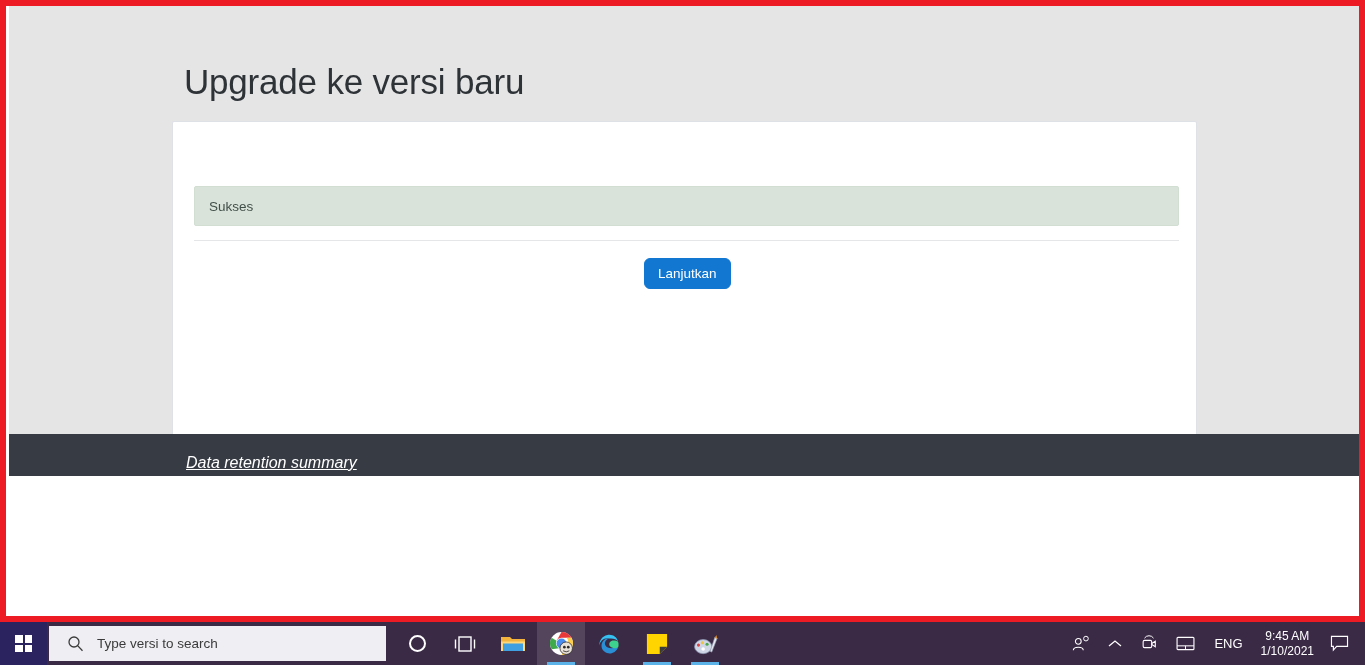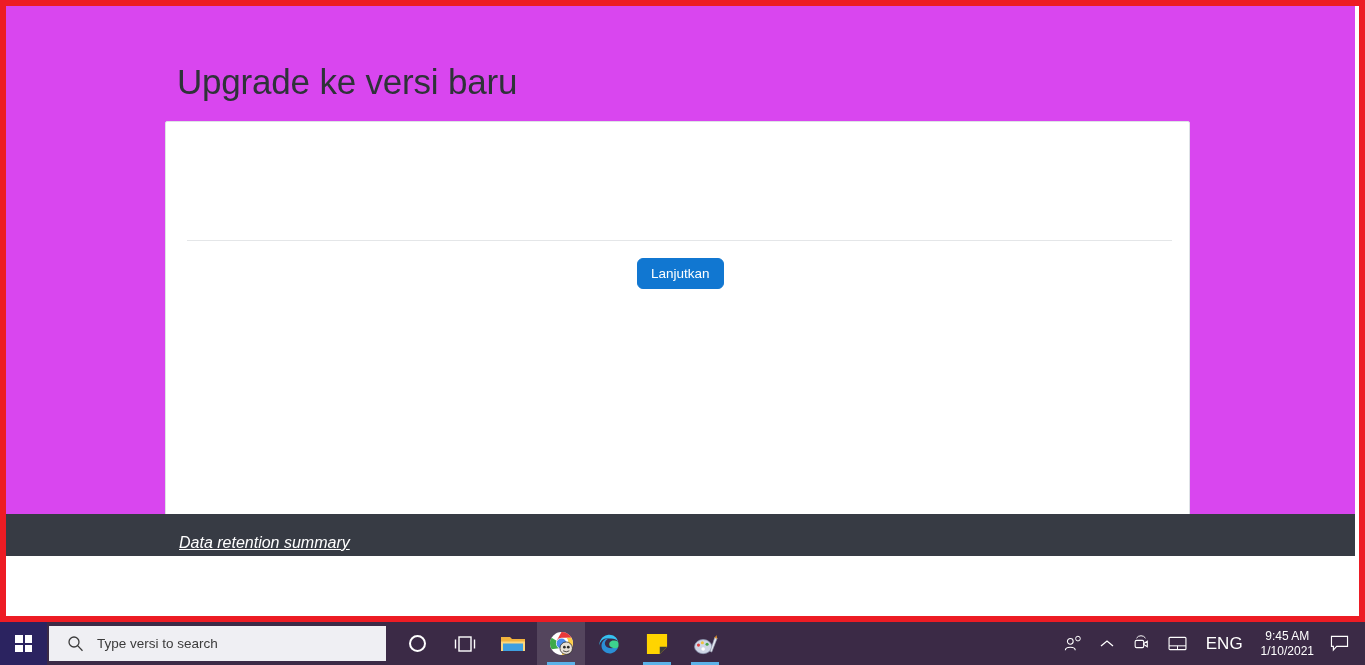--- a/index.html
+++ b/index.html
@@ -21,23 +21,23 @@
     left: 0; top: 0;
     width: 1365px; height: 622px;
     border: 6px solid #ed1c24;
     z-index: 40;
     pointer-events: none;
   }
 
   
   #page {
     position: absolute;
-    left: 2px; top: 6px;
-    width: 1353px; height: 550px;
-    background: #d946ef;
+    left: 9px; top: 6px;
+    width: 1353px; height: 470px;
+    background: #e5e5e5;
     overflow: hidden;
   }
 
   
   .page-title {
     position: absolute;
     left: 175px; top: 56px;
     font-size: 35px;
     font-weight: 300;
     color: #2e3338;
@@ -196,21 +196,21 @@
     display: flex; align-items: center;
     height: 43px;
     padding-right: 4px;
   }
   .tray-item {
     height: 43px;
     display: flex; align-items: center; justify-content: center;
     padding: 0 9px;
     cursor: pointer;
   }
-  .tray-lang { font-size: 17px; color: #ffffff; padding: 0 10px; }
+  .tray-lang { font-size: 13px; color: #ffffff; padding: 0 10px; }
   .clock {
     display: flex; flex-direction: column;
     align-items: center; justify-content: center;
     height: 43px; padding: 0 8px;
     color: #ffffff;
     font-size: 12px;
     line-height: 15px;
     cursor: pointer;
   }
   .tray-notif { padding: 0 12px 0 8px; }
@@ -220,20 +220,23 @@
 
 <div id="screen">
 
   <div id="page">
 
     <h1 class="page-title">Upgrade ke versi baru</h1>
 
     <div class="card">
 
 
+      <div class="alert-success">
+        <span class="alert-text">Sukses</span>
+      </div>
 
       <div class="divider"></div>
 
       <button class="btn-primary">Lanjutkan</button>
     </div>
 
     <div class="footer">
       <a class="footer-link">Data retention summary</a>
     </div>
   </div>

